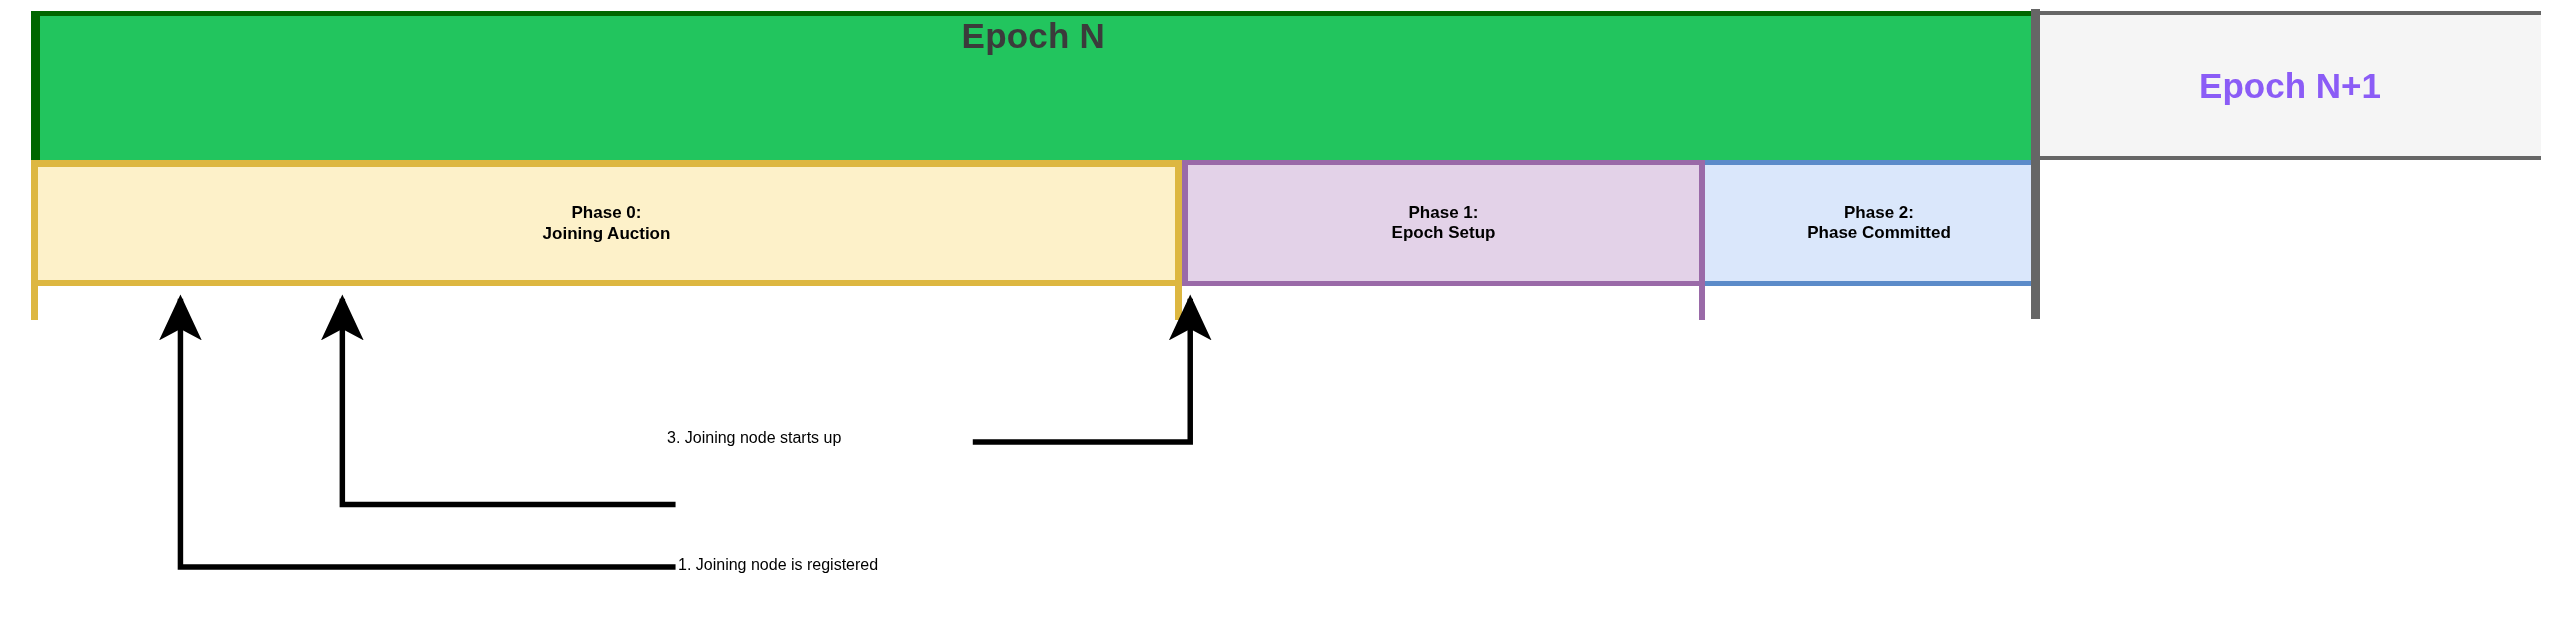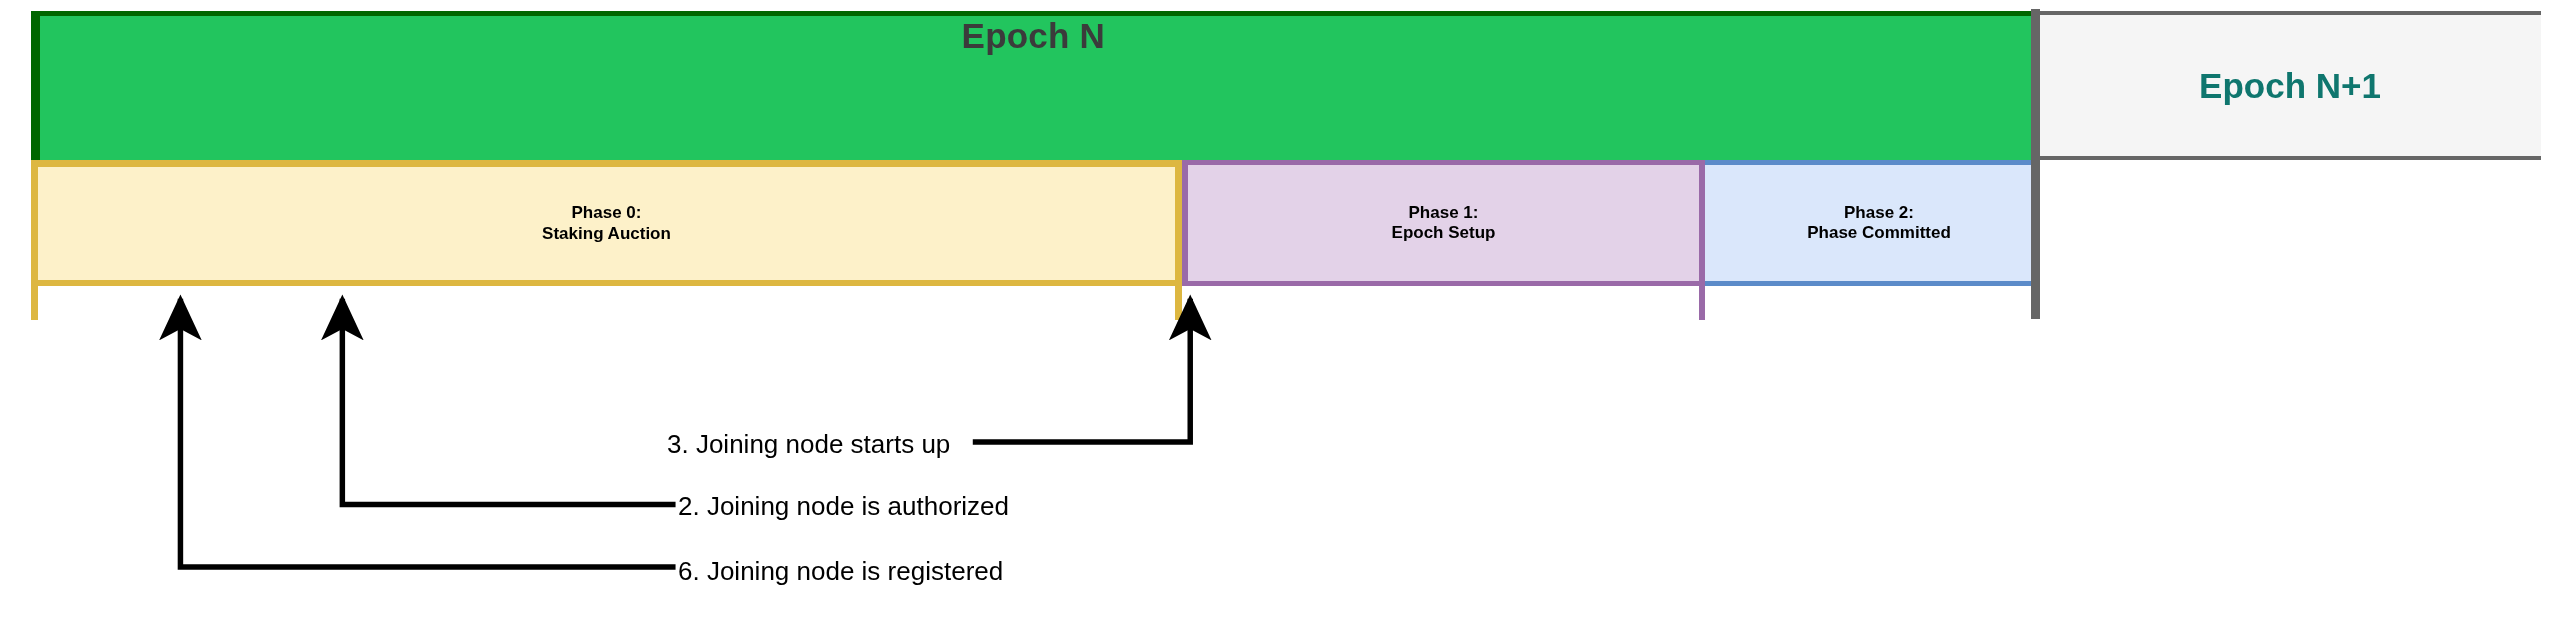--- a/index.html
+++ b/index.html
@@ -51,21 +51,21 @@
     border: 4.7px solid #666666;
     border-left: none;
     border-right: none;
     display: flex;
     align-items: center;
     justify-content: center;
   }
   .epoch-next-label {
     font-size: 35px;
     font-weight: bold;
-    color: #0f766e;
+    color: #8b5cf6;
   }
 
   
   .epoch-divider {
     position: absolute;
     left: 2031px;
     top: 9.4px;
     width: 8.6px;
     height: 310px;
     background: #666666;
@@ -155,21 +155,21 @@
     top: 0;
     width: 2576px;
     height: 632px;
     z-index: 8;
     pointer-events: none;
   }
 
   
   .step-label {
     position: absolute;
-    font-size: 26px;
+    font-size: 16px;
     color: #000000;
     white-space: nowrap;
     text-align: center;
   }
   .label-3 { left: 667px; top: 429px; }
   .label-2 { left: 678px; top: 491px; }
   .label-1 { left: 678px; top: 556px; }
 </style>
 </head>
 <body>
@@ -179,21 +179,21 @@
   <div class="epoch-n">
     <span class="epoch-n-label">Epoch N</span>
   </div>
 
   <div class="epoch-next">
     <span class="epoch-next-label">Epoch N+1</span>
   </div>
 
   <div class="phase phase-0">
     <span class="phase-line">Phase 0:</span>
-    <span class="phase-line">Staking Auction</span>
+    <span class="phase-line">Joining Auction</span>
   </div>
 
   <div class="phase phase-1">
     <span class="phase-line">Phase 1:</span>
     <span class="phase-line">Epoch Setup</span>
   </div>
 
   <div class="phase phase-2">
     <span class="phase-line">Phase 2:</span>
     <span class="phase-line">Phase Committed</span>
@@ -219,17 +219,16 @@
     <g>
       <path d="M 863,645 L 437,645 L 437,382" fill="none" stroke="#000000" stroke-width="7" marker-end="url(#arrowhead)"></path>
     </g>
 
     <g>
       <path d="M 1243,565 L 1521,565 L 1521,382" fill="none" stroke="#000000" stroke-width="7" marker-end="url(#arrowhead)"></path>
     </g>
   </svg>
 
   <div class="step-label label-3">3. Joining node starts up</div>
-  <div class="step-label label-2">2. Joining node is authorized</div>
-  <div class="step-label label-1">6. Joining node is registered</div>
+  <div class="step-label label-1">1. Joining node is registered</div>
 
 </div>
 
 
 </body></html>

